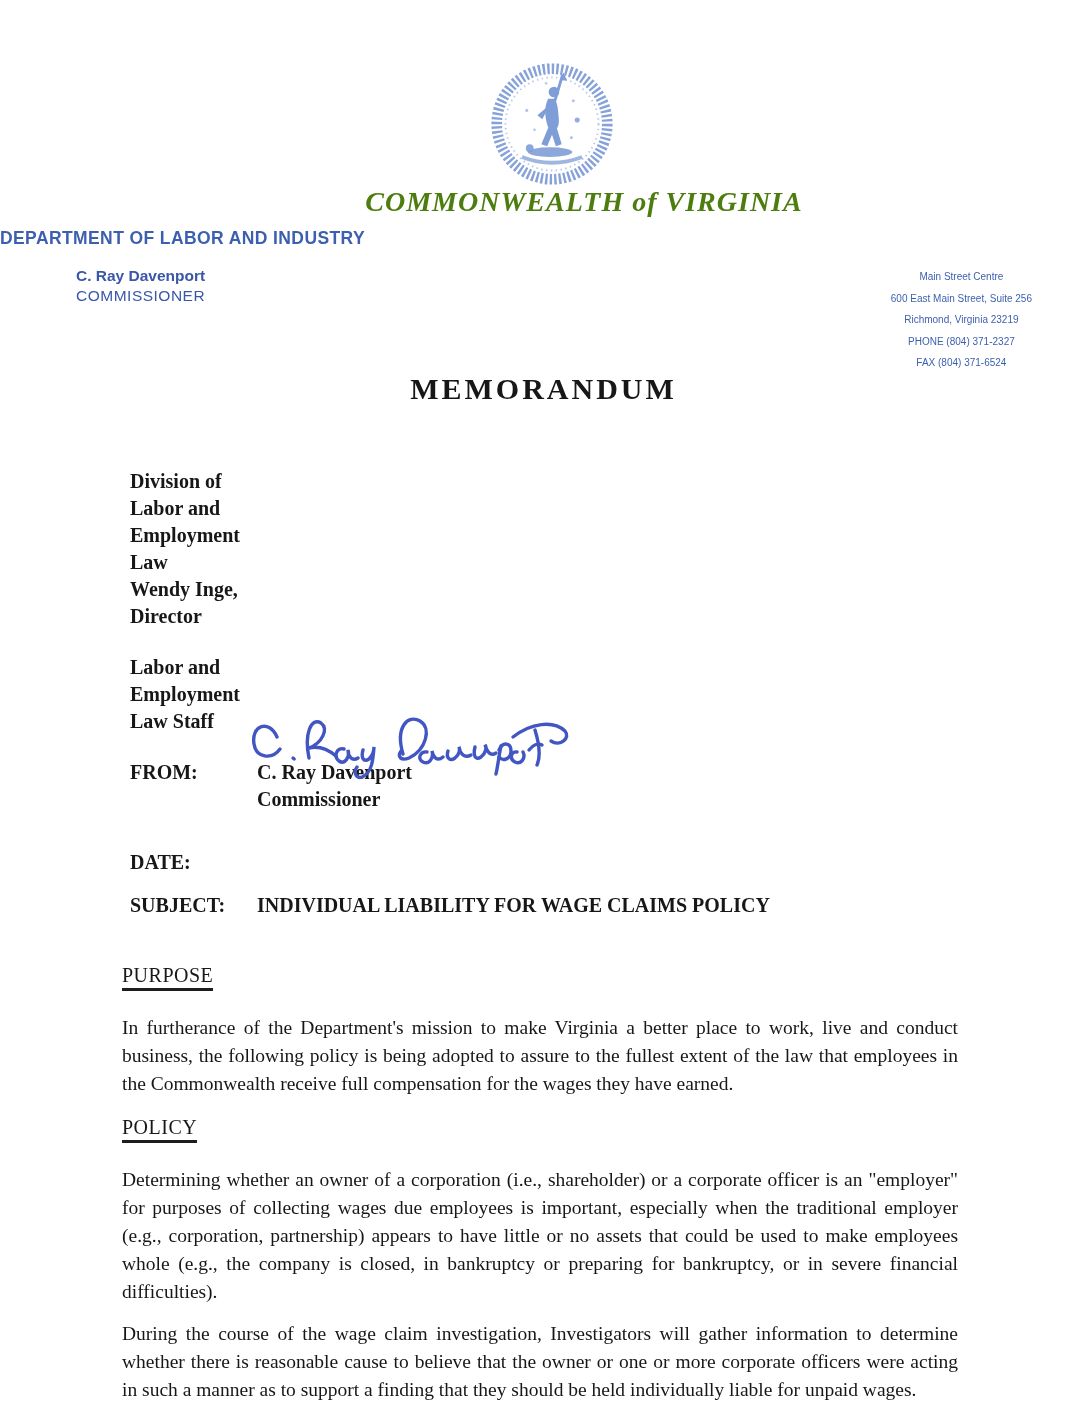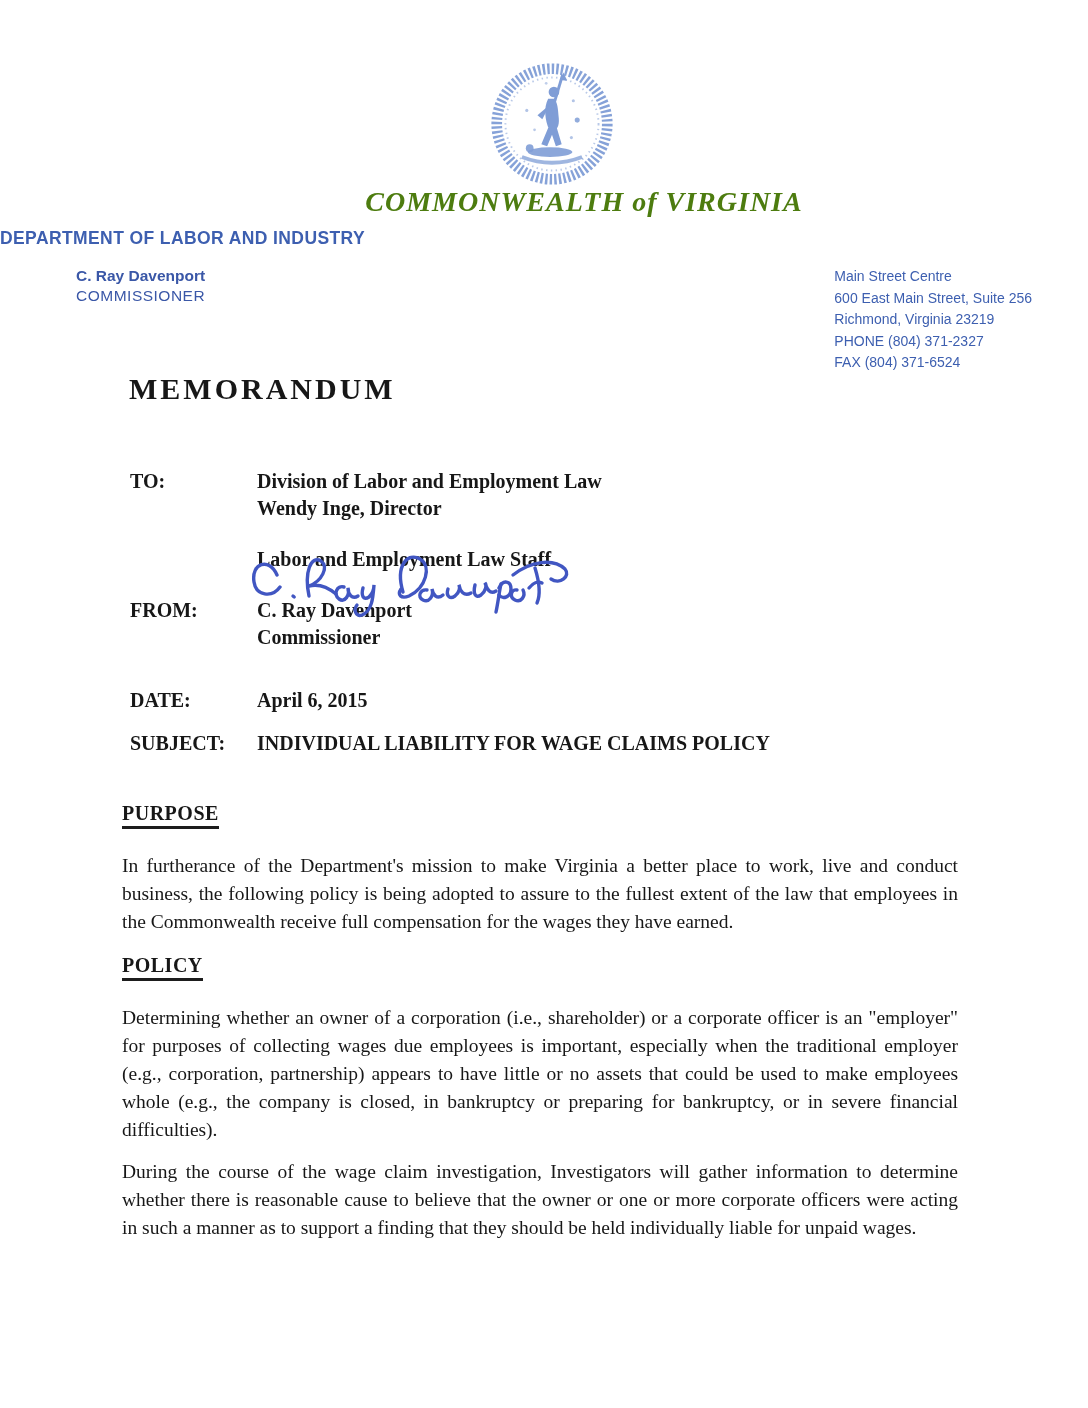--- a/index.html
+++ b/index.html
@@ -31,45 +31,45 @@
   }
   .official{
     position:absolute;left:76px;top:266px;
     font-family:"Liberation Sans", sans-serif;
     font-size:15.5px;line-height:20px;color:#3a57a7;
   }
   .official .name{font-weight:bold;}
   .official .title{letter-spacing:.5px;}
   .address{
     position:absolute;right:56px;top:266px;
-    text-align:left;
+    text-align:center;
     font-family:"Liberation Sans", sans-serif;
-    font-size:14px;line-height:21.5px;color:#3d5fb0;
+    font-size:10px;line-height:21.5px;color:#3d5fb0;
   }
   
   .content{position:absolute;left:122px;top:372px;width:836px;}
   .memo-title{
     margin:0 0 62px 7px;
-    font-size:30px;font-weight:bold;letter-spacing:3px;
+    font-size:30px;font-weight:bold;letter-spacing:3px;text-align:center;
   }
   .fields{margin-left:8px;font-size:20px;font-weight:bold;line-height:27px;}
   .frow{display:grid;grid-template-columns:127px 1fr;}
   .spacer{height:24px;}
   .from-row{margin-top:24px;}
   .date-row{margin-top:36px;}
   .subject-row{margin-top:16px;}
   .from-value{position:relative;}
   .signature{
     position:absolute;left:-12px;top:-52px;
     width:330px;height:78px;pointer-events:none;
   }
   .section-heading{
     display:inline-block;
     margin:0;
-    font-size:20px;font-weight:bold;letter-spacing:.5px;
+    font-size:20px;font-weight:normal;letter-spacing:.5px;
     border-bottom:3px solid #1d1d1d;
     padding-bottom:1px;
   }
   .sec-purpose{margin-top:45px;}
   .sec-policy{margin-top:18px;}
   .para{
     margin:23px 0 0 0;
     font-size:19.5px;line-height:28px;
     text-align:justify;
   }
@@ -122,21 +122,20 @@
     <div>FAX (804) 371-6524</div>
   </div>
 
   <div class="content">
 
     <h1 class="memo-title">MEMORANDUM</h1>
 
     <div class="fields">
 
       <div class="frow">
-        <div>TO:</div>
         <div>
           <div>Division of Labor and Employment Law</div>
           <div>Wendy Inge, Director</div>
           <div class="spacer"></div>
           <div>Labor and Employment Law Staff</div>
         </div>
       </div>
 
       <div class="frow from-row">
         <div>FROM:</div>
@@ -160,21 +159,20 @@
               <path d="M268 30 C286 16 308 13 320 24 C326 31 315 40 306 34"></path>
             </g>
           </svg>
           <div>C. Ray Davenport</div>
           <div>Commissioner</div>
         </div>
       </div>
 
       <div class="frow date-row">
         <div>DATE:</div>
-        <div>April 6, 2015</div>
       </div>
 
       <div class="frow subject-row">
         <div>SUBJECT:</div>
         <div>INDIVIDUAL LIABILITY FOR WAGE CLAIMS POLICY</div>
       </div>
 
     </div>
 
     <div class="sec-purpose">

